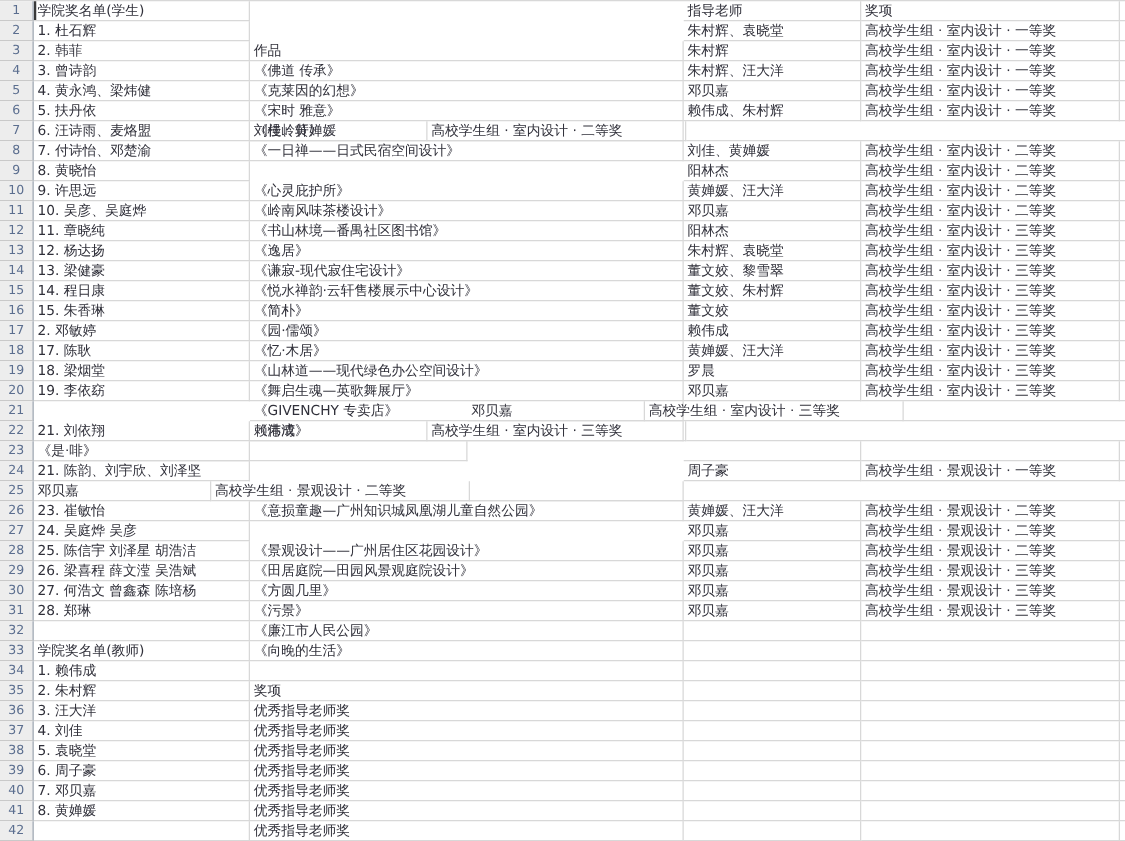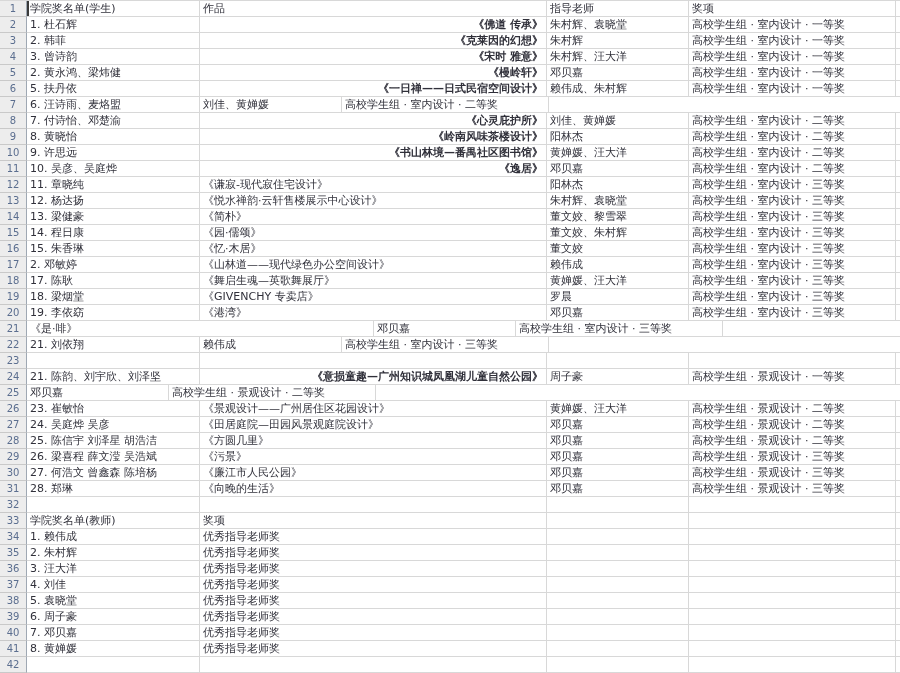--- a/index.html
+++ b/index.html
@@ -25,25 +25,25 @@
   }
   .rn {
     width: 27px; flex: 0 0 27px;
     background: #ededed; color: #5b6e8f;
     text-align: center; padding: 0;
     font-size: 10px;
     border-right: 1px solid #9fa8b3;
     border-bottom: 1px solid #c9c9c9;
   }
   .a { width: 173px; flex: 0 0 173px; }
-  .b { width: 347px; flex: 0 0 347px; }
+  .b { width: 347px; flex: 0 0 347px; margin-top: 32px; }
   .c { width: 142px; flex: 0 0 142px; }
   .d { width: 207px; flex: 0 0 207px; }
   .rest { flex: 1 1 auto; border-right: none; }
-  .center { text-align: right; font-weight: bold; }
+  .center { text-align: left; }
   .sel { box-shadow: inset 2px 0 0 #3a3a3a; }
 </style>
 </head>
 <body>
 
 <div id="sheet">
     <div class="row">
       <div class="cell rn">1</div>
       <div class="cell a sel">学院奖名单(学生)</div>
       <div class="cell b">作品</div>
@@ -70,21 +70,21 @@
     <div class="row">
       <div class="cell rn">4</div>
       <div class="cell a">3. 曾诗韵</div>
       <div class="cell b center">《宋时 雅意》</div>
       <div class="cell c">朱村辉、汪大洋</div>
       <div class="cell d">高校学生组 · 室内设计 · 一等奖</div>
       <div class="cell rest"></div>
     </div>
     <div class="row">
       <div class="cell rn">5</div>
-      <div class="cell a">2. 黄永鸿、梁炜健</div>
+      <div class="cell a">4. 黄永鸿、梁炜健</div>
       <div class="cell b center">《槾岭轩》</div>
       <div class="cell c">邓贝嘉</div>
       <div class="cell d">高校学生组 · 室内设计 · 一等奖</div>
       <div class="cell rest"></div>
     </div>
     <div class="row">
       <div class="cell rn">6</div>
       <div class="cell a">5. 扶丹依</div>
       <div class="cell b center">《一日禅——日式民宿空间设计》</div>
       <div class="cell c">赖伟成、朱村辉</div>

